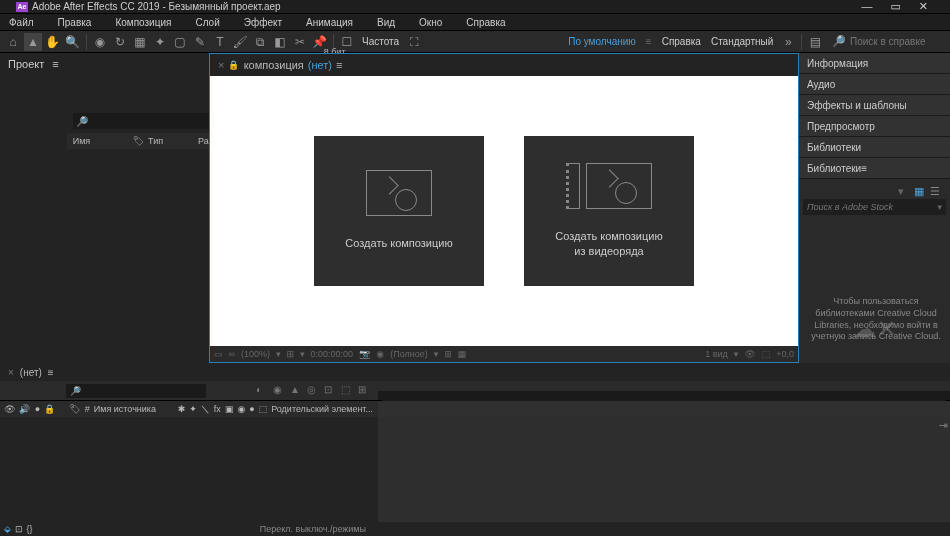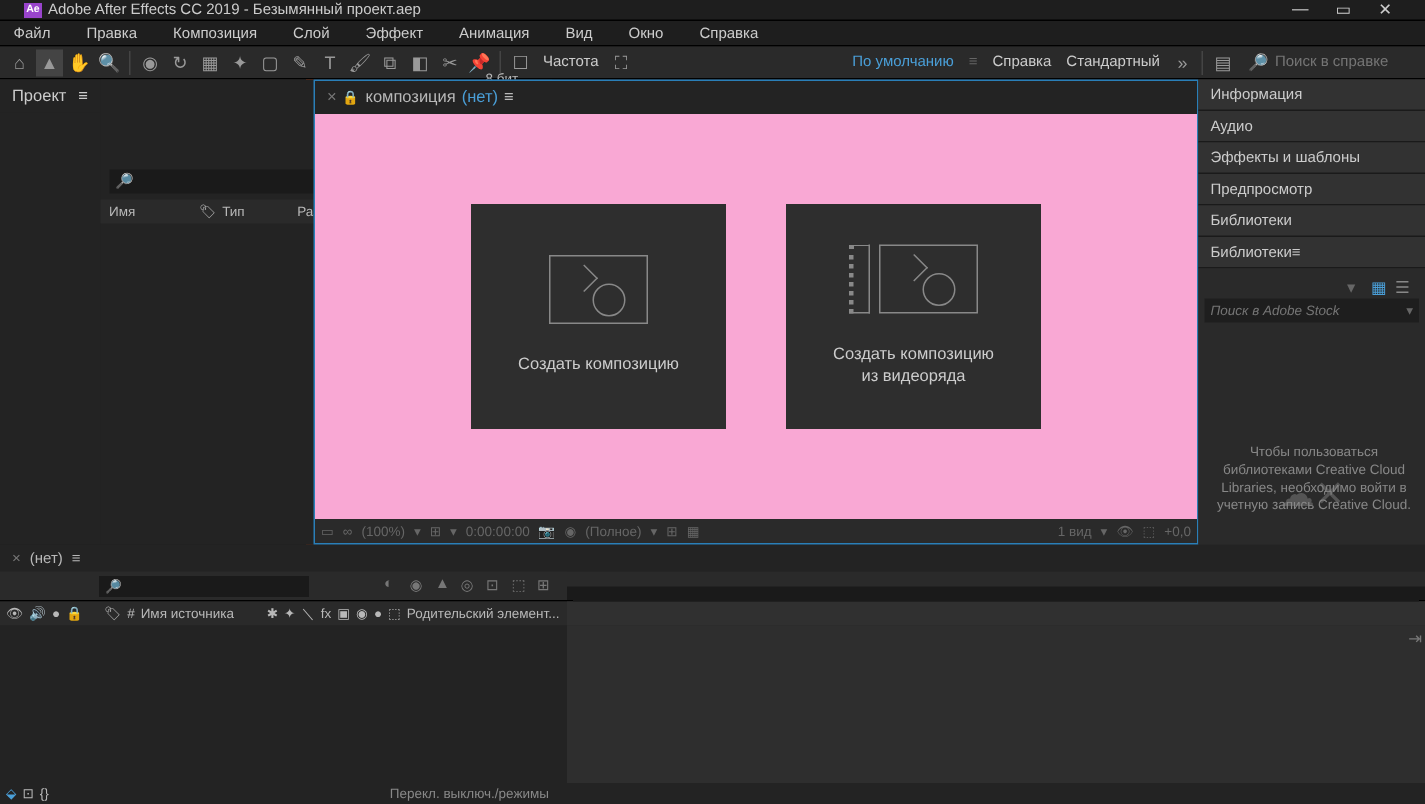--- a/index.html
+++ b/index.html
@@ -26,21 +26,21 @@
 .panel-tab span{font-size:11px;color:#ccc}
 .left-body{flex:1;background:#232323}
 .left-search{margin:60px 6px 4px;height:16px;background:#1a1a1a;display:flex;align-items:center;padding:0 4px}
 .cols{height:16px;display:flex;align-items:center;background:#2a2a2a;font-size:9px;padding:0 6px;gap:4px}
 .cols .c1{width:56px}
 .cols .c2{width:46px}
 .cols .c3{width:38px}
 .left-footer{height:18px;background:#2a2a2a;display:flex;align-items:center;padding:0 4px;gap:4px;font-size:9px}
 .center-panel{flex:1;background:#232323;display:flex;flex-direction:column;position:relative;border:1px solid #2a7fb8}
 .center-tab{height:22px;display:flex;align-items:center;padding:0 8px;gap:4px;font-size:11px}
-.center-body{flex:1;display:flex;align-items:center;justify-content:center;gap:40px;background:#f9a8d4}
+.center-body{flex:1;display:flex;align-items:center;justify-content:center;gap:40px;background:#ffffff}
 .card{width:170px;height:150px;background:#2e2e2e;display:flex;flex-direction:column;align-items:center;justify-content:center;gap:20px;cursor:pointer}
 .card-icon{width:66px;height:46px;border:1.5px solid #888;position:relative}
 .card-icon::after{content:'';position:absolute;width:20px;height:20px;border:1.5px solid #888;border-radius:50%;bottom:4px;right:14px}
 .card-icon::before{content:'';position:absolute;width:12px;height:12px;border-top:1.5px solid #888;border-right:1.5px solid #888;transform:rotate(45deg);top:8px;left:16px}
 .card2-wrap{display:flex;gap:6px}
 .card2-strip{width:14px;height:46px;border:1.5px solid #888;border-left:3px dotted #888}
 .card-text{font-size:11px;color:#ccc;text-align:center;line-height:1.4}
 .center-footer{height:16px;background:#2a2a2a;display:flex;align-items:center;padding:0 4px;gap:6px;font-size:9px;color:#666}
 .right-panel{width:151px;background:#2a2a2a;display:flex;flex-direction:column}
 .rp-item{height:21px;display:flex;align-items:center;padding:0 8px;font-size:10px;color:#ccc;border-bottom:1px solid #1a1a1a;background:#323232}

